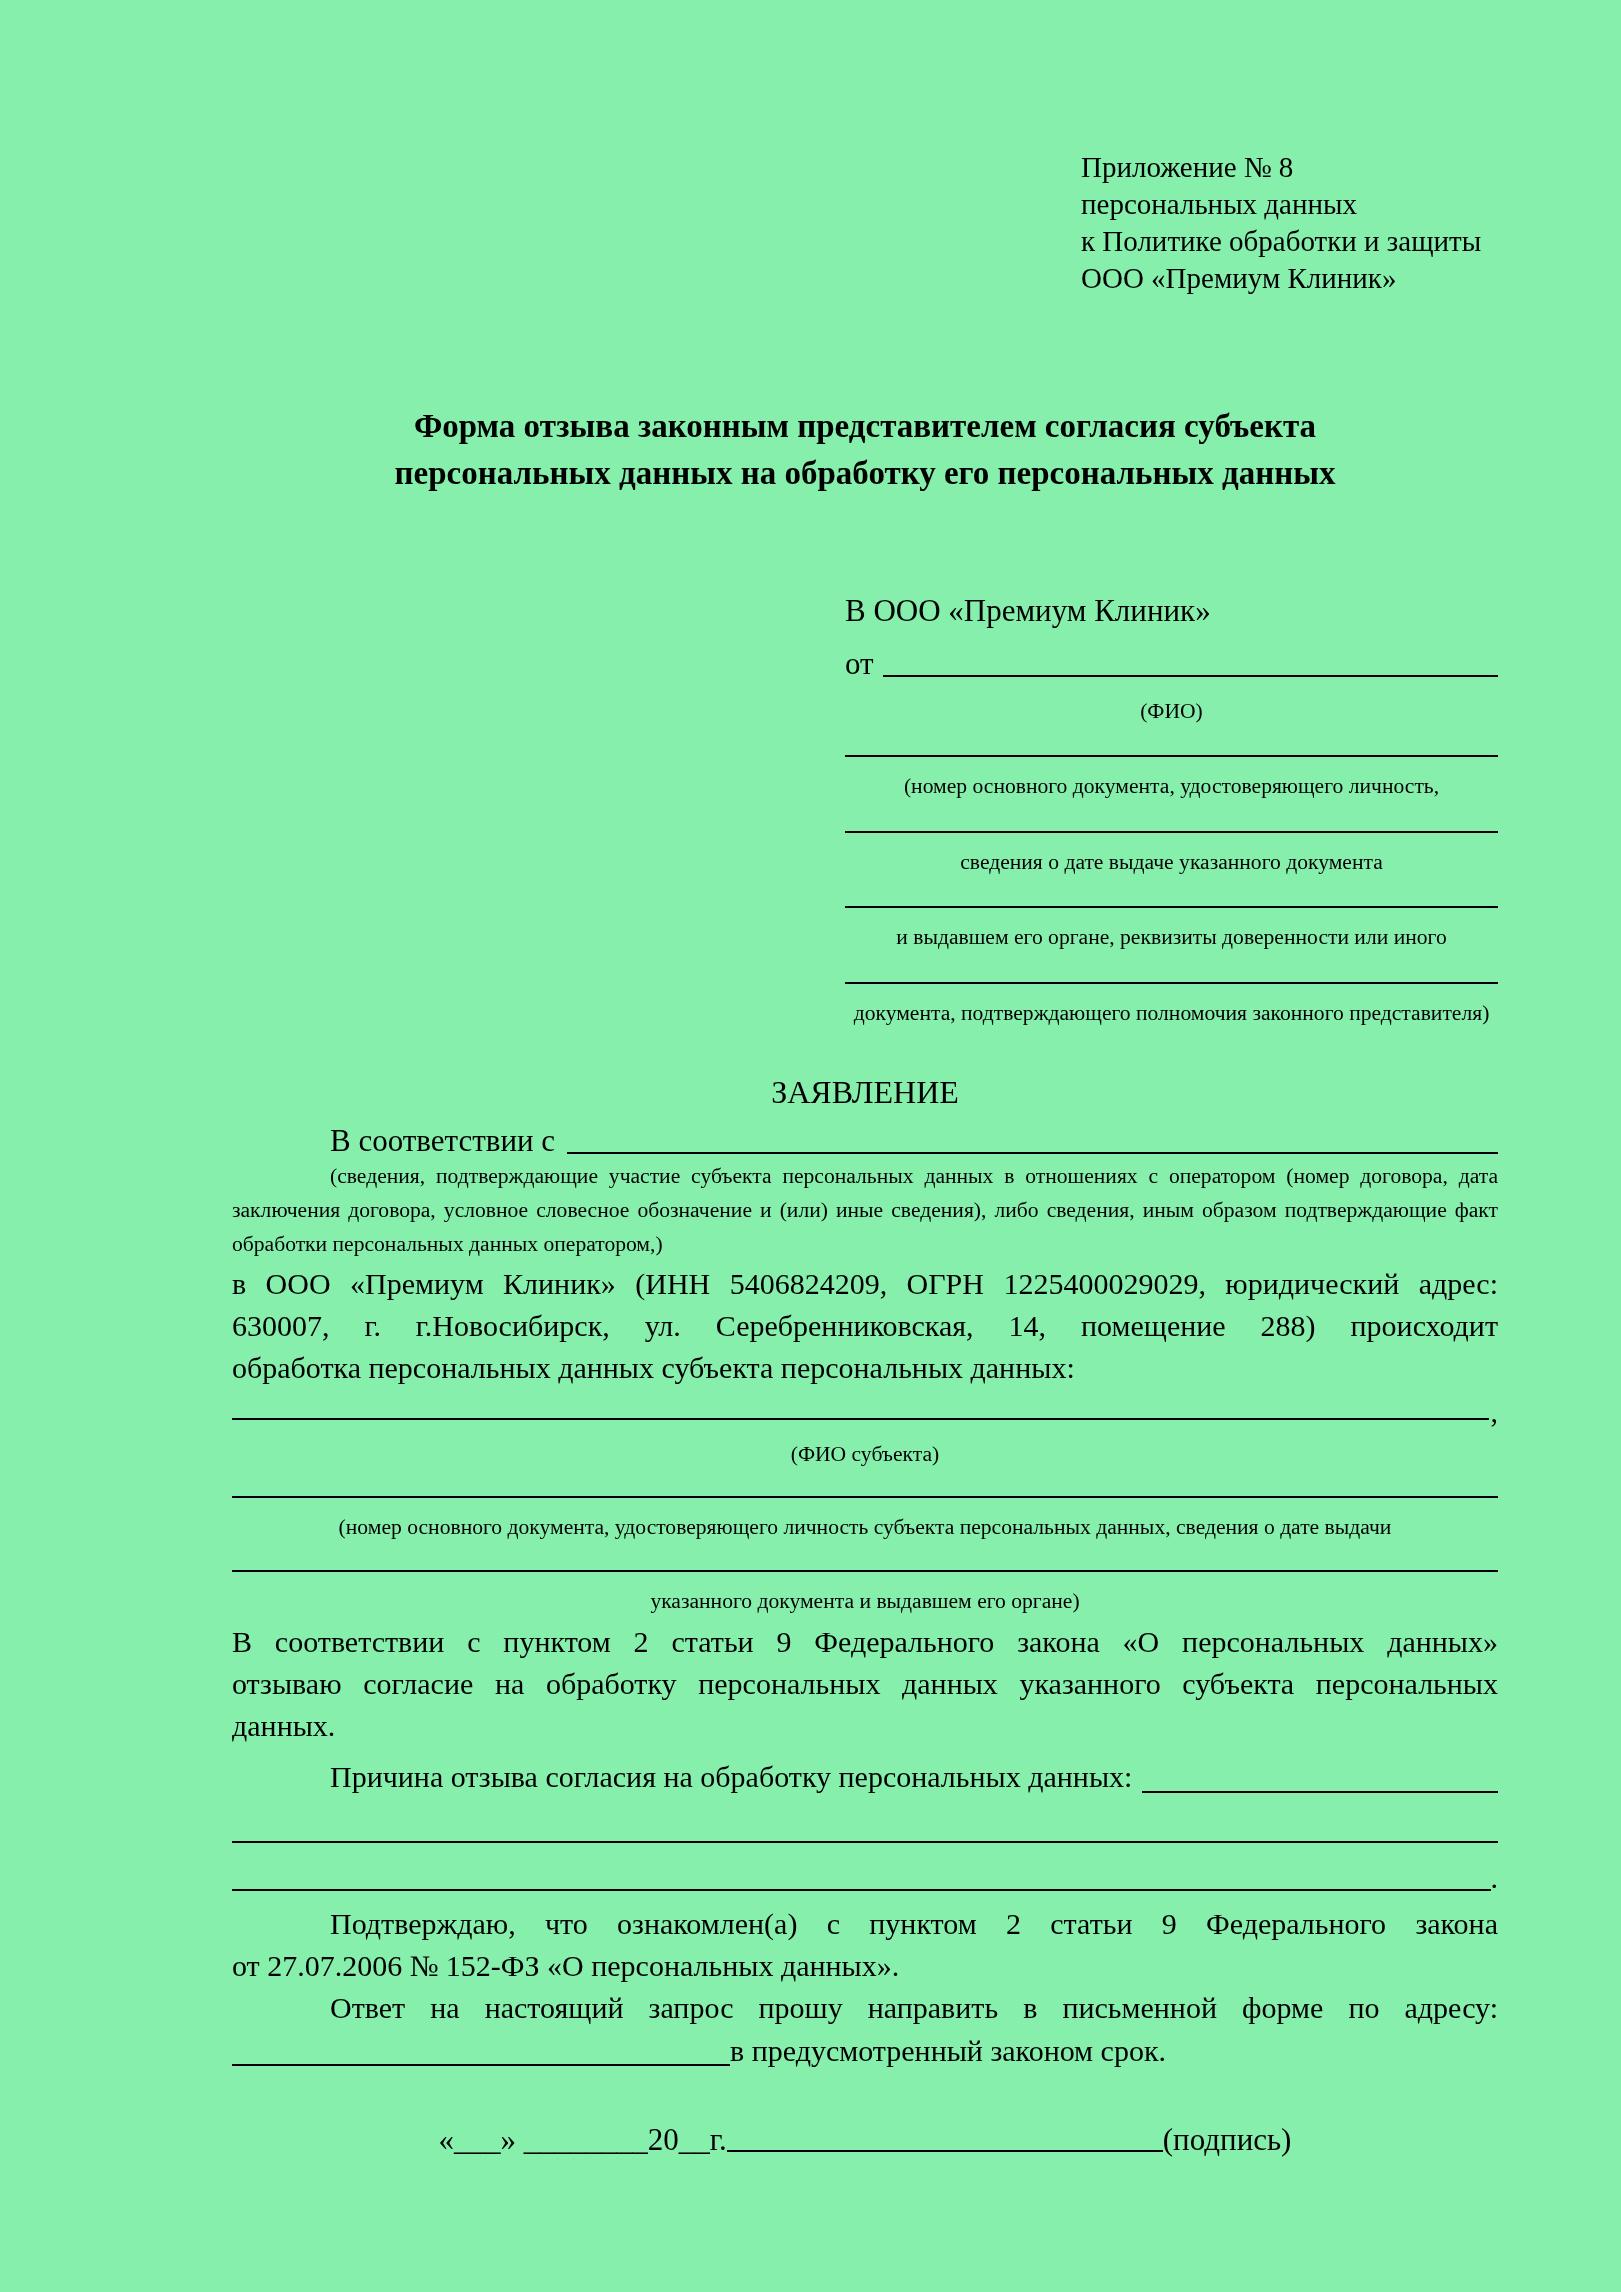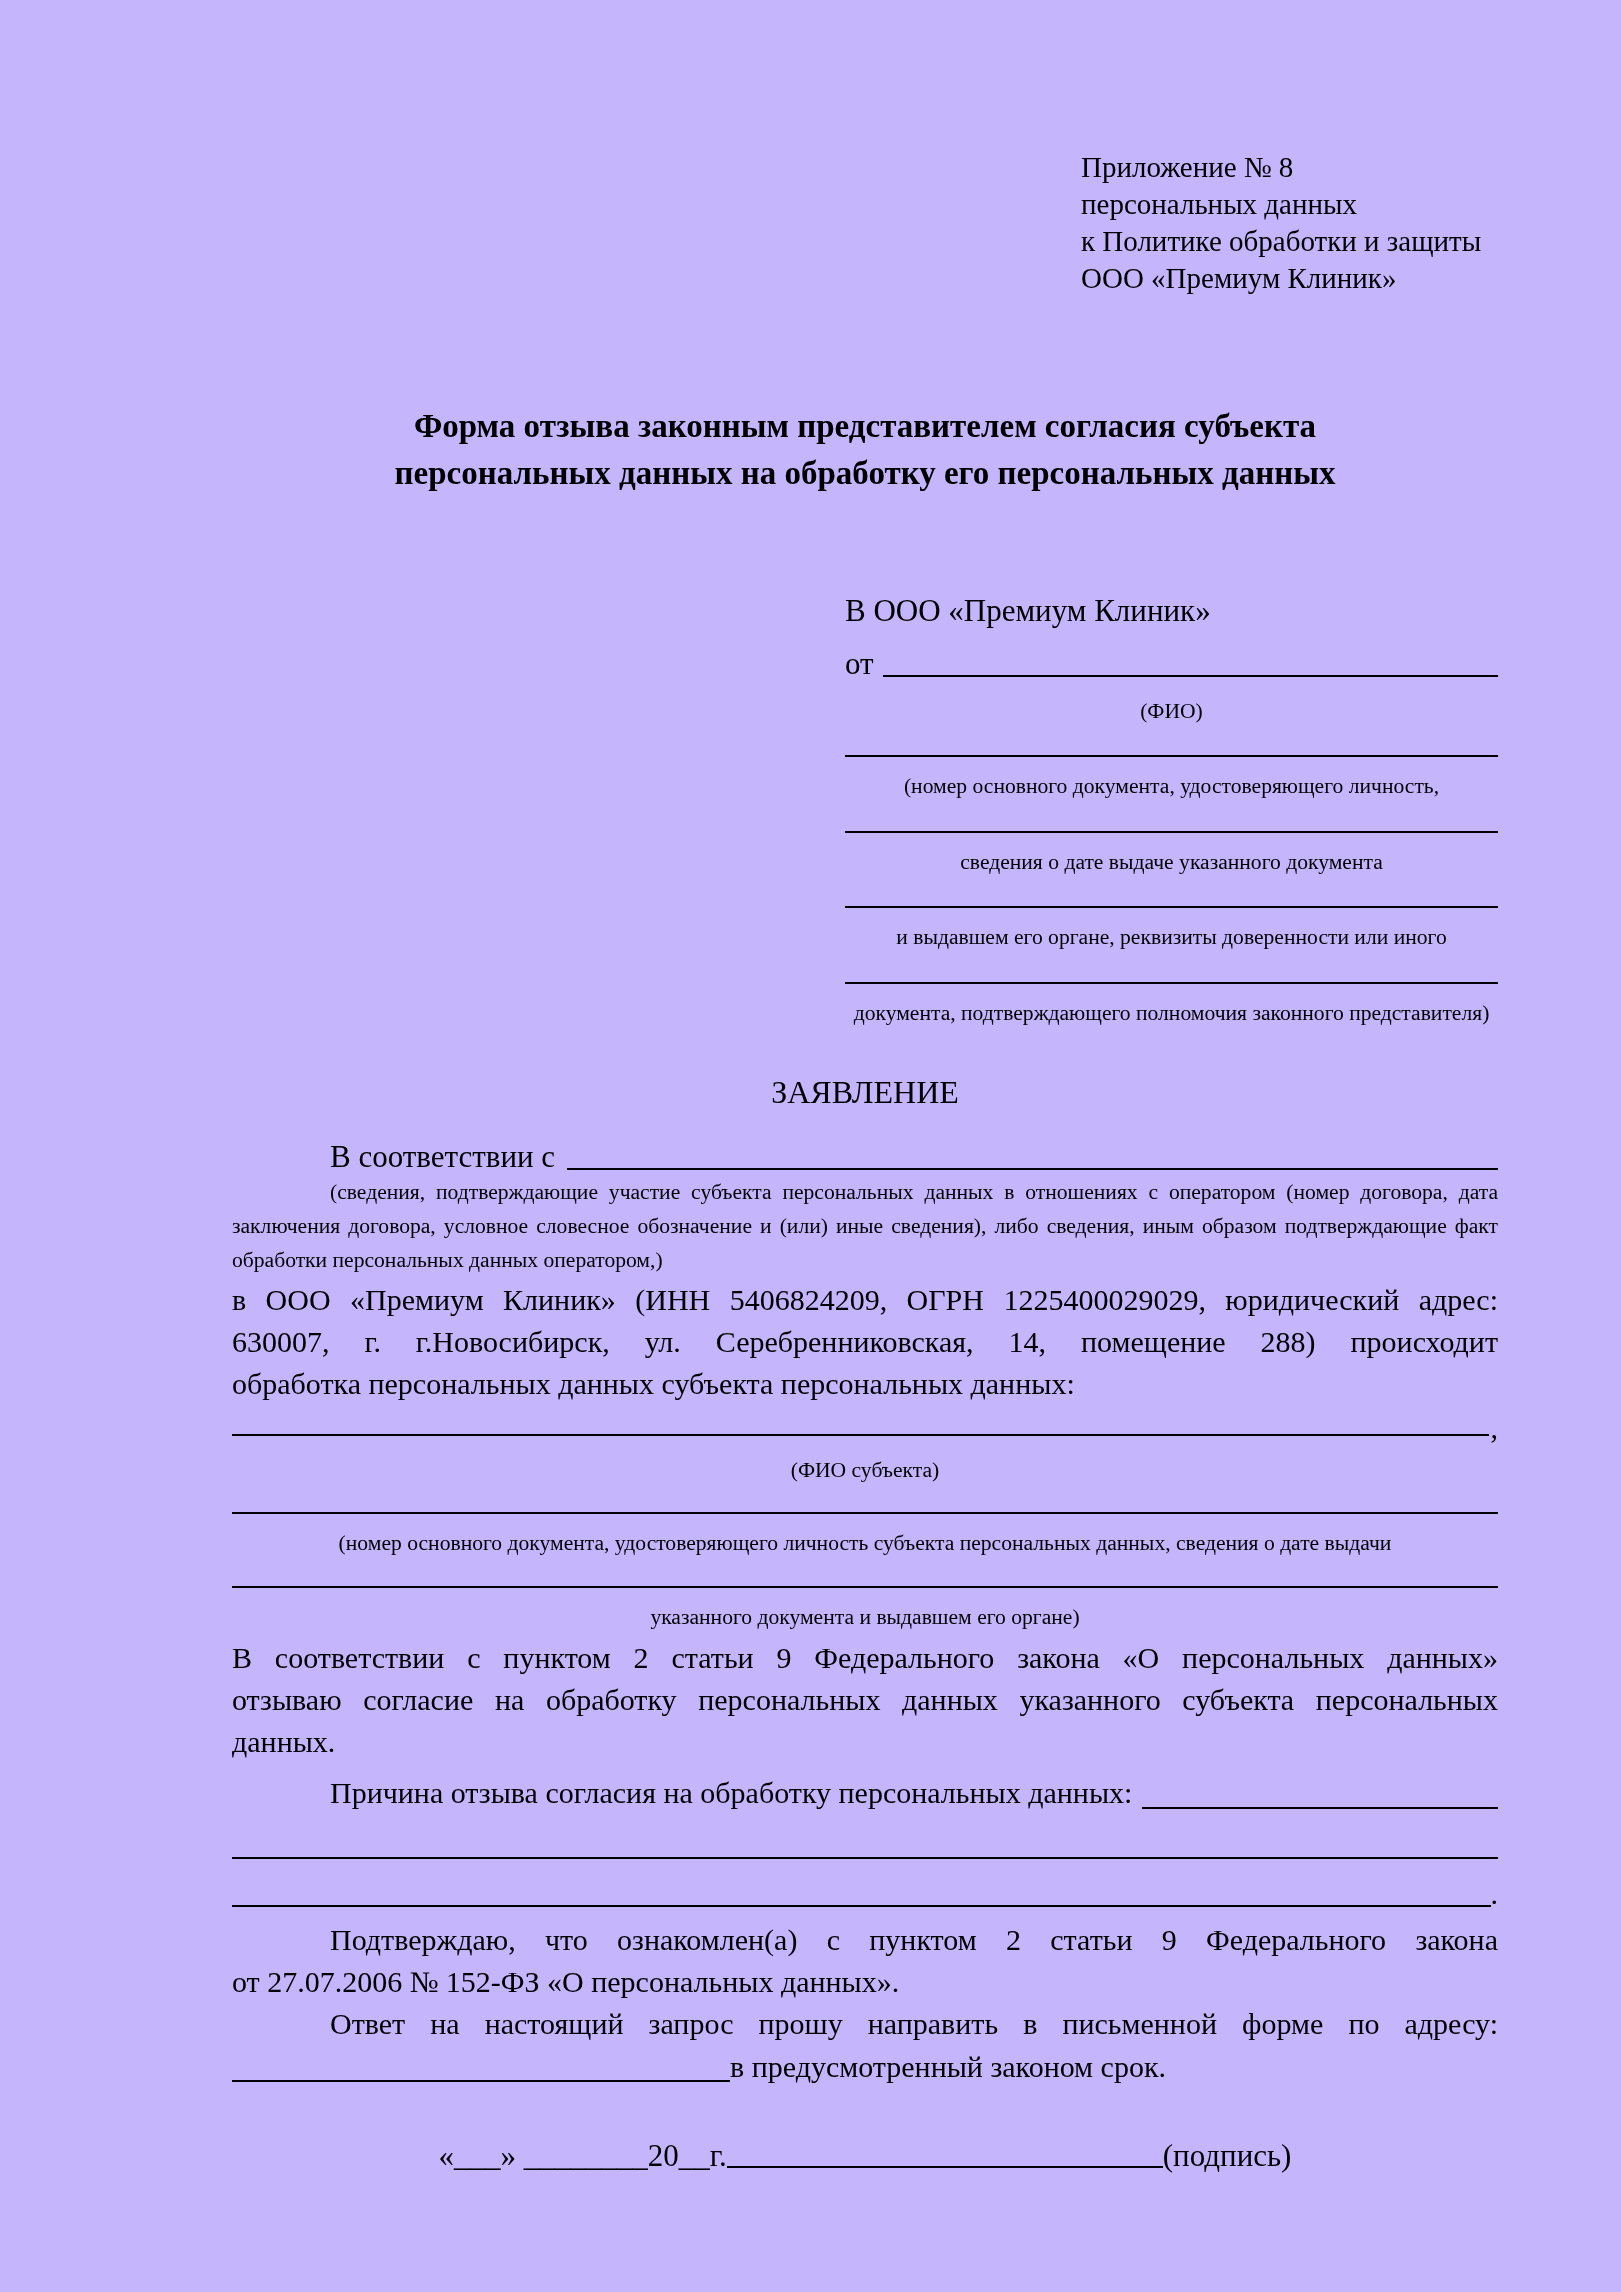--- a/index.html
+++ b/index.html
@@ -1,21 +1,21 @@
 <!DOCTYPE html>
 <html><head>
 <meta charset="utf-8">
 <style>
   * { margin:0; padding:0; box-sizing:border-box; }
   html,body { background:#ffffff; }
   .page {
     position:relative;
     width:1621px; height:2293px;
     margin:0 auto;
-    background:#c4b5fd;
+    background:#86efac;
     color:#000000;
     font-family:"Liberation Serif", serif;
     font-size:30px;
     overflow:hidden;
     padding:0 123px 0 232px;
   }
   
   .appendix { margin-top:149px; margin-left:849px; font-size:29px; line-height:37px; }
   
   .doc-title { margin-top:106px; text-align:center; font-weight:bold; font-size:33px; line-height:47px; }
@@ -24,21 +24,21 @@
   .recipient .to-line { line-height:41px; }
   .flex-row { display:flex; align-items:flex-end; }
   .from-row { margin-top:7.8px; height:43px; }
   .fill { flex:1 1 auto; border-bottom:2.9px solid #000; margin-bottom:4.9px; }
   .from-row .fill { margin-left:9.8px; }
   .cap { font-size:21.6px; line-height:25.5px; text-align:center; margin-top:17px; }
   .cap.nowrap { white-space:nowrap; }
   .rline { height:33px; border-bottom:2.9px solid #000; }
   
   .stmt-heading { margin-top:45px; text-align:center; font-size:32px; line-height:43px; }
-  .accordance-row { margin-top:18px; height:43px; padding-left:98px; font-size:31px; }
+  .accordance-row { margin-top:2px; height:43px; padding-left:98px; font-size:31px; }
   .accordance-row .fill { margin-left:11.8px; }
   .cap-par { margin-top:0; font-size:21.6px; line-height:34px; }
   .cap-par .ind, .ind { padding-left:98px; }
   .jl { text-align:justify; text-align-last:justify; }
   .body-par { font-size:30px; line-height:42px; }
   .mt2 { margin-top:2px; } .mt6 { margin-top:5.9px; } .mt8 { margin-top:7.8px; }
   .subject-row { margin-top:9.8px; height:25.5px; font-size:30px; }
   .subject-row .comma { margin-left:2px; line-height:25.5px; }
   .dgroup { margin-top:9.8px; }
   .dline { height:21.6px; border-bottom:2.9px solid #000; }

